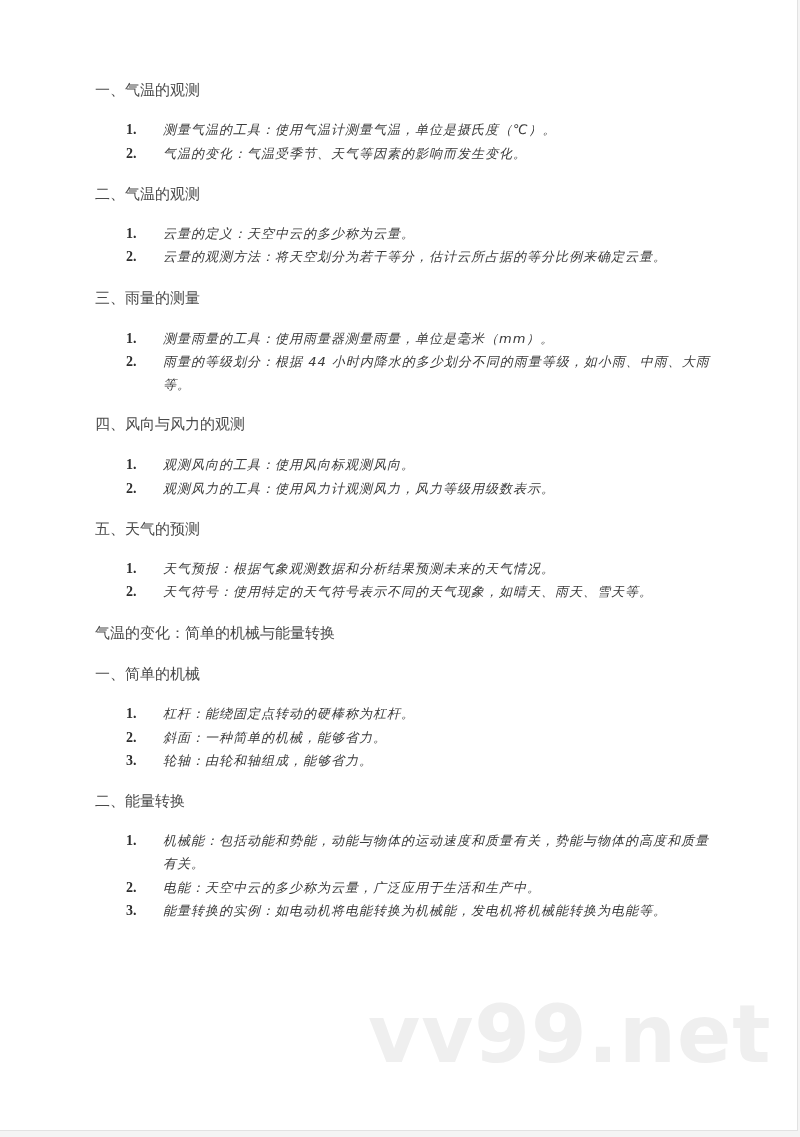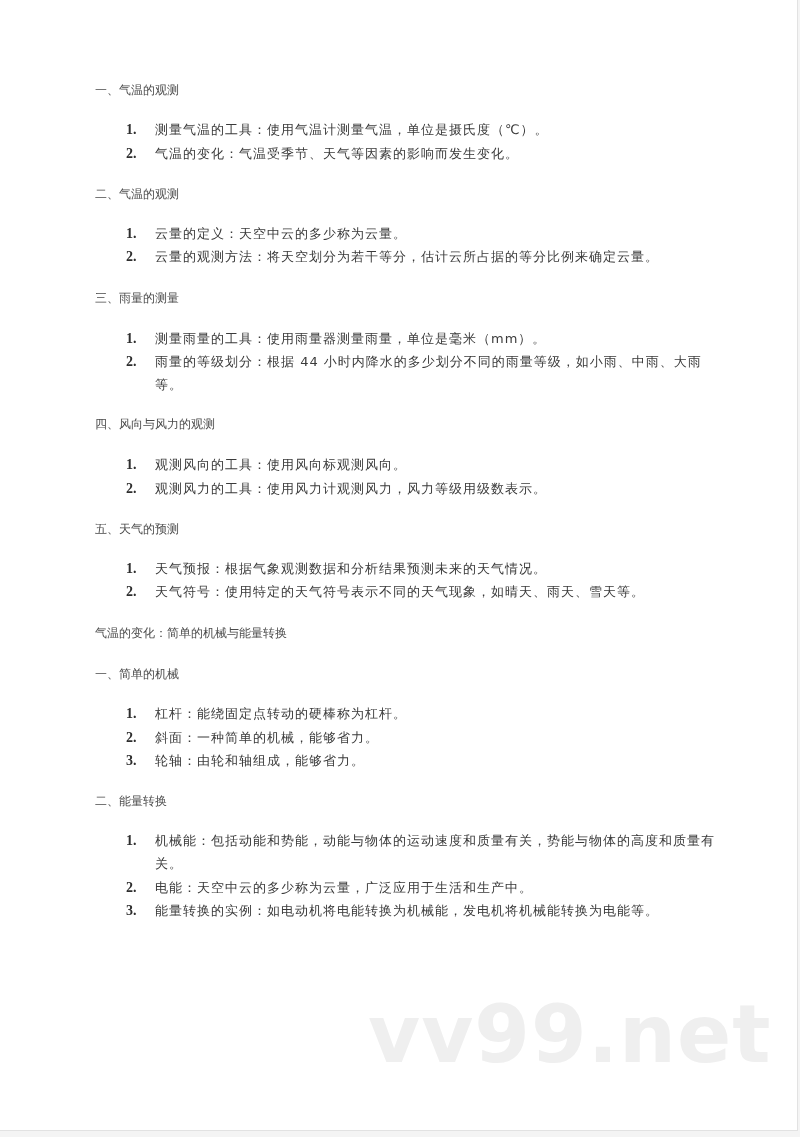--- a/index.html
+++ b/index.html
@@ -10,33 +10,33 @@
       color: #3a3a3a;
     }
     .page {
       position: absolute; left: 0; top: 0; width: 797px; height: 1130px;
       background: #ffffff;
       border-right: 1px solid #e2e2e2;
       border-bottom: 1px solid #e2e2e2;
     }
     .heading {
       position: absolute; left: 95px;
-      font-size: 12px; line-height: 18px; color: #4a4a4a; white-space: nowrap;
+      font-size: 15px; line-height: 18px; color: #4a4a4a; white-space: nowrap;
     }
     .item {
       position: absolute; left: 126px; width: 590px;
       font-size: 13px; line-height: 23px; color: #3a3a3a;
     }
     .item .num {
       position: absolute; left: 0; top: 0;
       font-family: "Liberation Serif", "DejaVu Serif", serif;
       font-weight: bold; font-size: 14px; color: #2e2e2e;
     }
     .item .txt {
-      display: block; margin-left: 29px; letter-spacing: 1px;
+      display: block; margin-left: 37px; letter-spacing: 1px; font-style: italic;
     }
     .watermark {
       position: absolute; left: 368px; top: 990px;
       font-family: "DejaVu Sans", sans-serif; font-weight: bold;
       font-size: 80px; line-height: 90px; color: #efefef; letter-spacing: 1px;
       white-space: nowrap;
     }
   </style>
 </head>
 <body>

